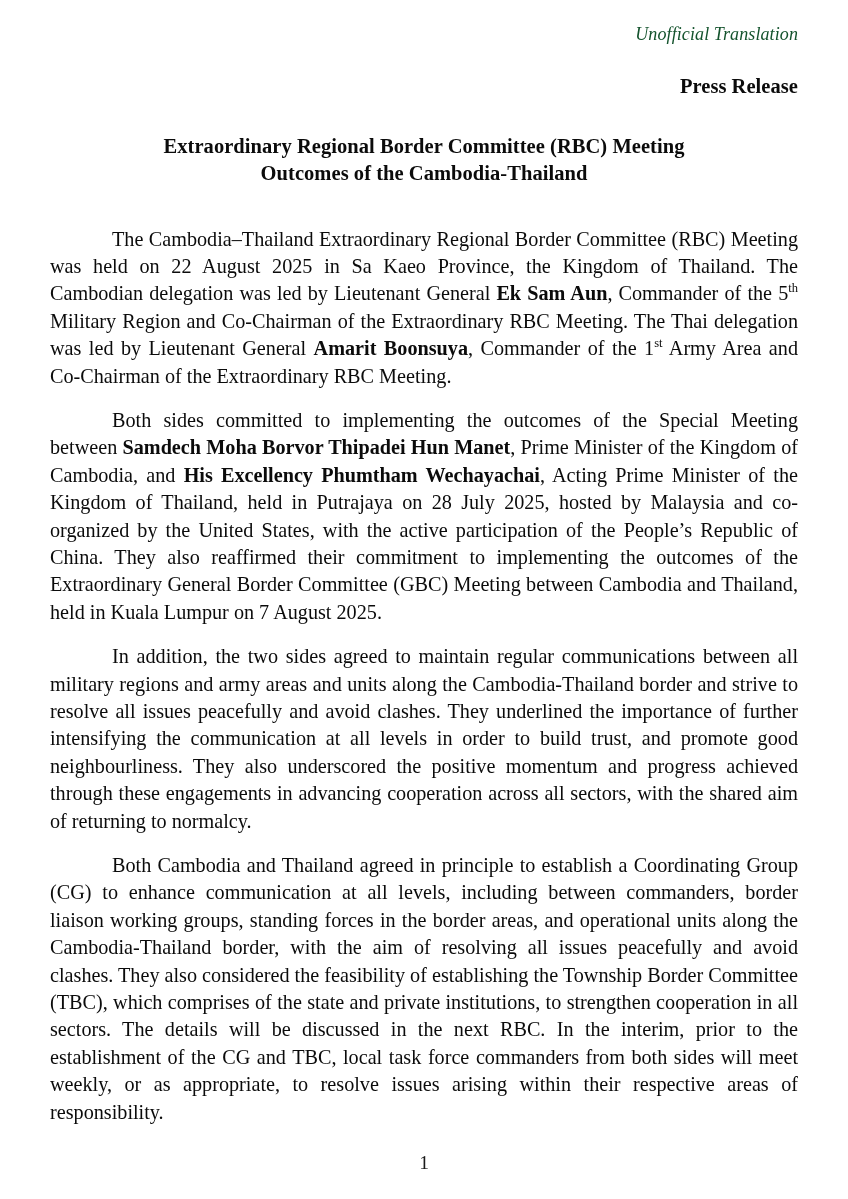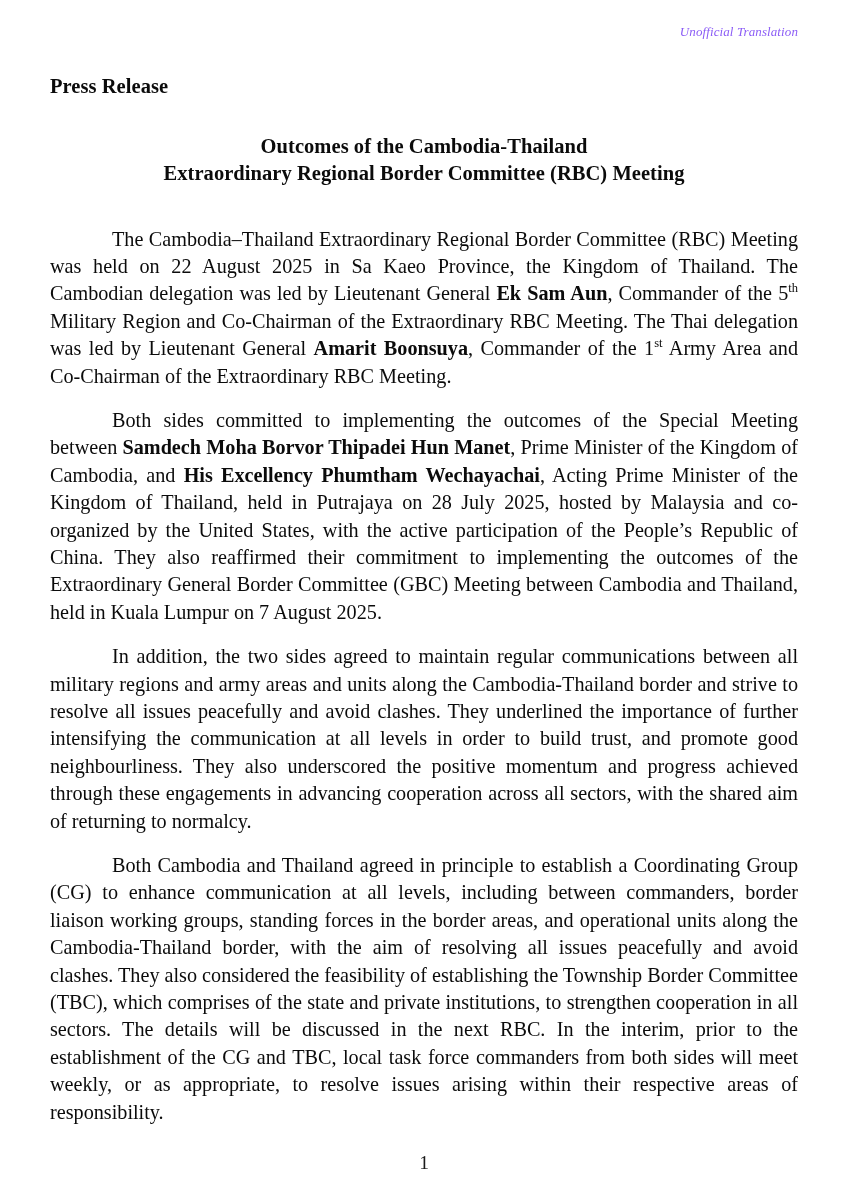--- a/index.html
+++ b/index.html
@@ -19,36 +19,36 @@
     color: #0b0b0b;
     overflow: hidden;
   }
 
   
   .running-head {
     position: absolute;
     top: 24px;
     right: 50px;
     font-style: italic;
-    font-size: 13px;
+    font-size: 18px;
     letter-spacing: 0.1px;
-    color: #8b5cf6;
+    color: #14532d;
     white-space: nowrap;
   }
 
   
   .doc-body {
     position: absolute;
     left: 50px;
     top: 76px;
     width: 748px;
   }
 
   .doc-title {
-    text-align: left;
+    text-align: right;
     font-weight: bold;
     font-size: 20.5px;
     line-height: 1.0;
     margin: 0 0 0 0;
     letter-spacing: 0.05px;
   }
 
   .doc-subtitle {
     text-align: center;
     font-weight: bold;
@@ -95,22 +95,22 @@
 
 <div class="page">
 
   <div class="running-head">Unofficial Translation</div>
 
   <div class="doc-body">
 
     <h1 class="doc-title">Press Release</h1>
 
     <h2 class="doc-subtitle">
+      <span class="tline">Extraordinary Regional Border Committee (RBC) Meeting</span>
       <span class="tline">Outcomes of the Cambodia-Thailand</span>
-      <span class="tline">Extraordinary Regional Border Committee (RBC) Meeting</span>
     </h2>
 
     <p class="para first"><span>The Cambodia–Thailand Extraordinary Regional Border Committee (RBC) Meeting was held on 22 August 2025 in Sa Kaeo Province, the Kingdom of Thailand. The Cambodian delegation was led by Lieutenant General </span><b>Ek Sam Aun</b><span>, Commander of the 5</span><sup>th</sup><span> Military Region and Co-Chairman of the Extraordinary RBC Meeting. The Thai delegation was led by Lieutenant General </span><b>Amarit Boonsuya</b><span>, Commander of the 1</span><sup>st</sup><span> Army Area and Co-Chairman of the Extraordinary RBC Meeting.</span></p>
 
 
     <p class="para"><span>Both sides committed to implementing the outcomes of the Special Meeting between </span><b>Samdech Moha Borvor Thipadei Hun Manet</b><span>, Prime Minister of the Kingdom of Cambodia, and </span><b>His Excellency Phumtham Wechayachai</b><span>, Acting Prime Minister of the Kingdom of Thailand, held in Putrajaya on 28 July 2025, hosted by Malaysia and co-organized by the United States, with the active participation of the People’s Republic of China. They also reaffirmed their commitment to implementing the outcomes of the Extraordinary General Border Committee (GBC) Meeting between Cambodia and Thailand, held in Kuala Lumpur on 7 August 2025.</span></p>
 
     <p class="para">In addition, the two sides agreed to maintain regular communications between all military regions and army areas and units along the Cambodia-Thailand border and strive to resolve all issues peacefully and avoid clashes. They underlined the importance of further intensifying the communication at all levels in order to build trust, and promote good neighbourliness. They also underscored the positive momentum and progress achieved through these engagements in advancing cooperation across all sectors, with the shared aim of returning to normalcy.</p>
 
     <p class="para">Both Cambodia and Thailand agreed in principle to establish a Coordinating Group (CG) to enhance communication at all levels, including between commanders, border liaison working groups, standing forces in the border areas, and operational units along the Cambodia-Thailand border, with the aim of resolving all issues peacefully and avoid clashes. They also considered the feasibility of establishing the Township Border Committee (TBC), which comprises of the state and private institutions, to strengthen cooperation in all sectors. The details will be discussed in the next RBC. In the interim, prior to the establishment of the CG and TBC, local task force commanders from both sides will meet weekly, or as appropriate, to resolve issues arising within their respective areas of responsibility.</p>

